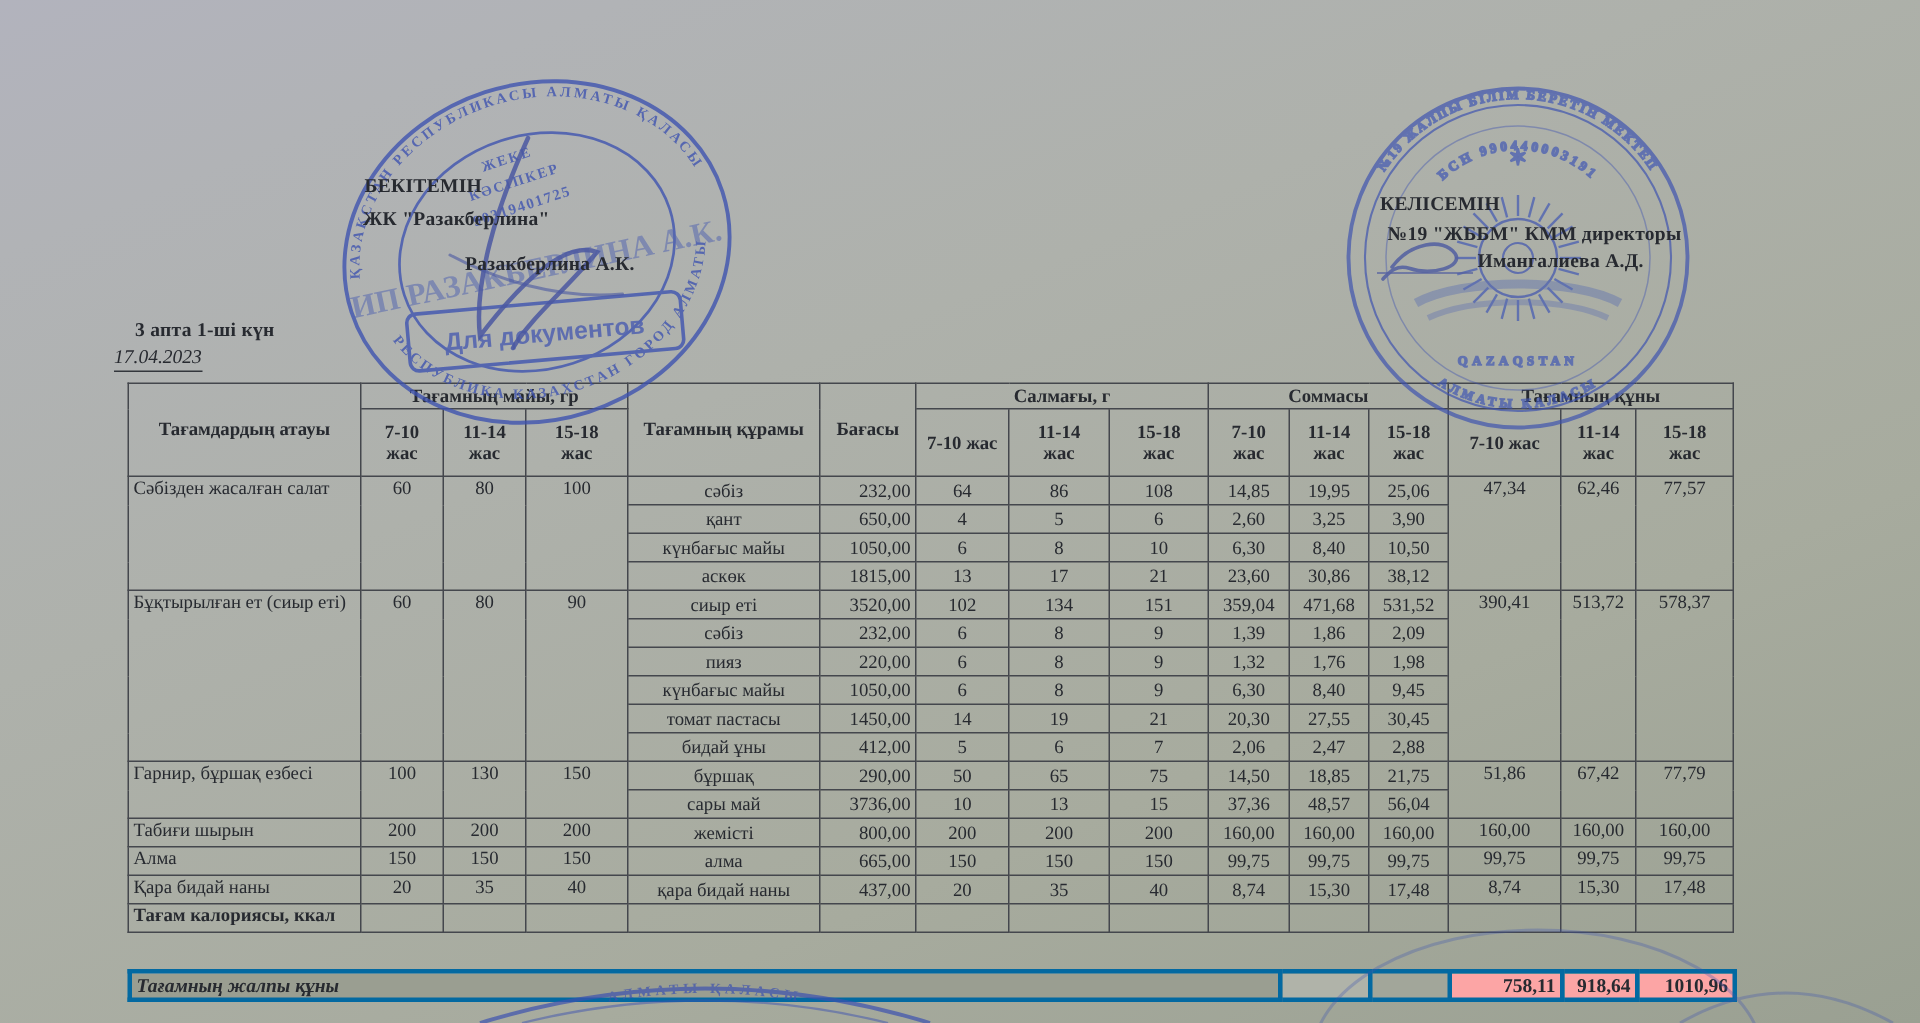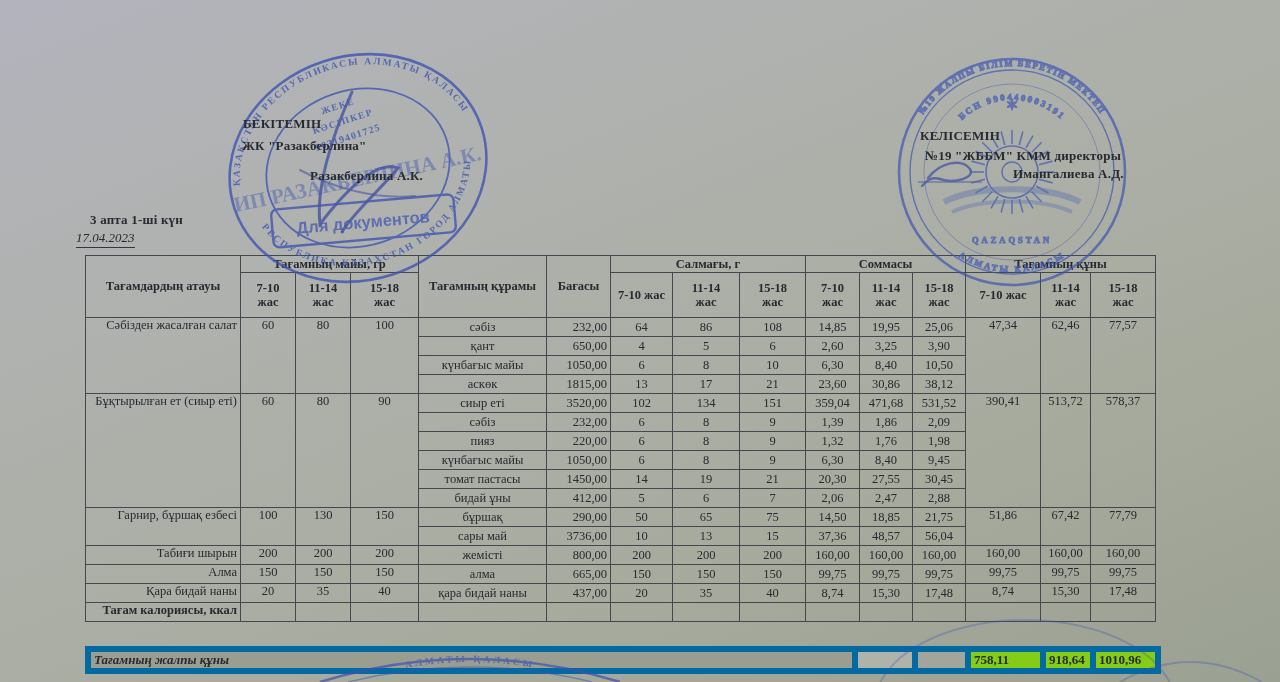--- a/index.html
+++ b/index.html
@@ -12,48 +12,48 @@
   .abs{position:absolute;}
   .typed{font-weight:bold;font-size:13px;letter-spacing:.2px;z-index:4;}
   .date{font-style:italic;border-bottom:1px solid #33363c;padding-bottom:1px;}
   
   table.sheet{border-collapse:collapse;table-layout:fixed;z-index:2;position:absolute;background:transparent;}
   table.sheet td, table.sheet th{border:1px solid #44474d;padding:0 3px;overflow:hidden;font-size:12.5px;line-height:1.15;}
   table.sheet th{font-weight:bold;text-align:center;vertical-align:middle;}
   #menu thead tr.gr th{height:16px;}
   #menu thead tr.ages th{height:44px;}
   #menu tbody td{height:18px;}
-  td.dish{vertical-align:top;text-align:right;font-size:13px;padding:1px 4px;line-height:1.25;}
+  td.dish{vertical-align:top;text-align:left;font-size:13px;padding:1px 4px;line-height:1.25;}
   td.dish.summary{font-weight:bold;}
   tr.tall td{height:36px;}
   td.ing{text-align:center;padding-left:4px;}
   td.price{text-align:right;padding-right:4px;}
   td.num{text-align:center;}
   td.topv{vertical-align:top;padding-top:2px;}
   th.oneline{white-space:nowrap;}
   
-  #totals td{height:16px;font-size:13px;border:6px solid #0369a1;}
+  #totals td{height:16px;font-size:13px;border:3px solid #0369a1;}
   td.flabel{background:#9a9e91;font-style:italic;font-weight:bold;text-align:left;padding-left:5px;}
-  td.fval{background:#84cc16;font-weight:bold;text-align:left;padding-right:4px;}
+  td.fval{background:#fca5a5;font-weight:bold;text-align:right;padding-right:4px;}
   td.fsp1{background:#b0b3a9;}
   td.fsp2{background:#a2a69a;}
   svg.ovl{position:absolute;left:0;top:0;z-index:3;pointer-events:none;}
   .stamp-stroke{fill:none;stroke:#3d52b0;}
   .stamp-text{fill:#3d52b0;font-family:"Liberation Serif",serif;font-weight:bold;}
 </style>
 </head>
 <body>
 
 <div class="abs typed" style="left:243px;top:116px;">БЕКІТЕМІН</div>
 <div class="abs typed" style="left:242px;top:138px;">ЖК "Разакберлина"</div>
 <div class="abs typed" style="left:310px;top:168px;">Разакберлина А.К.</div>
 
 <div class="abs typed" style="left:920px;top:128px;">КЕЛІСЕМІН</div>
 <div class="abs typed" style="left:925px;top:148px;">№19 "ЖББМ" КММ директоры</div>
-<div class="abs typed" style="left:985px;top:166px;margin-left:28px;">Имангалиева А.Д.</div>
+<div class="abs typed" style="left:985px;top:166px;">Имангалиева А.Д.</div>
 
 <div class="abs typed" style="left:90px;top:212px;">3 апта 1-ші күн</div>
 <div class="abs date" style="left:76px;top:230px;font-size:13px;z-index:4;">17.04.2023</div>
 
 <table class="sheet" id="menu" style="left:85px;top:255px;width:1070px;">
     <colgroup>
       <col style="width: 155px;">
       <col style="width: 55px;">
       <col style="width: 55px;">
       <col style="width: 68px;">

